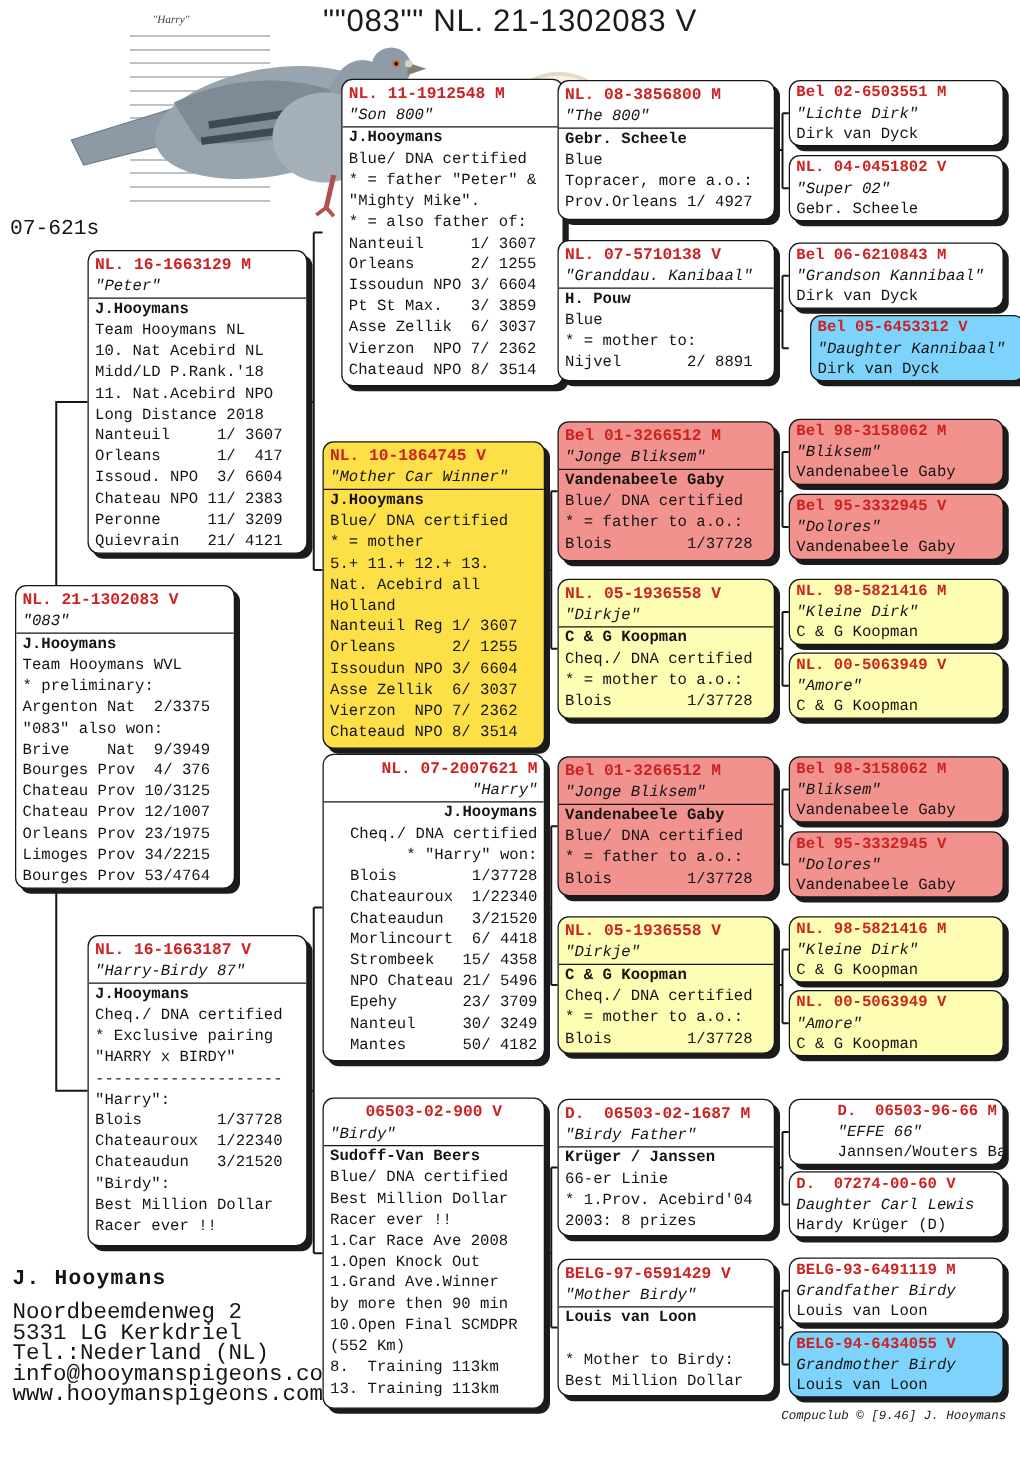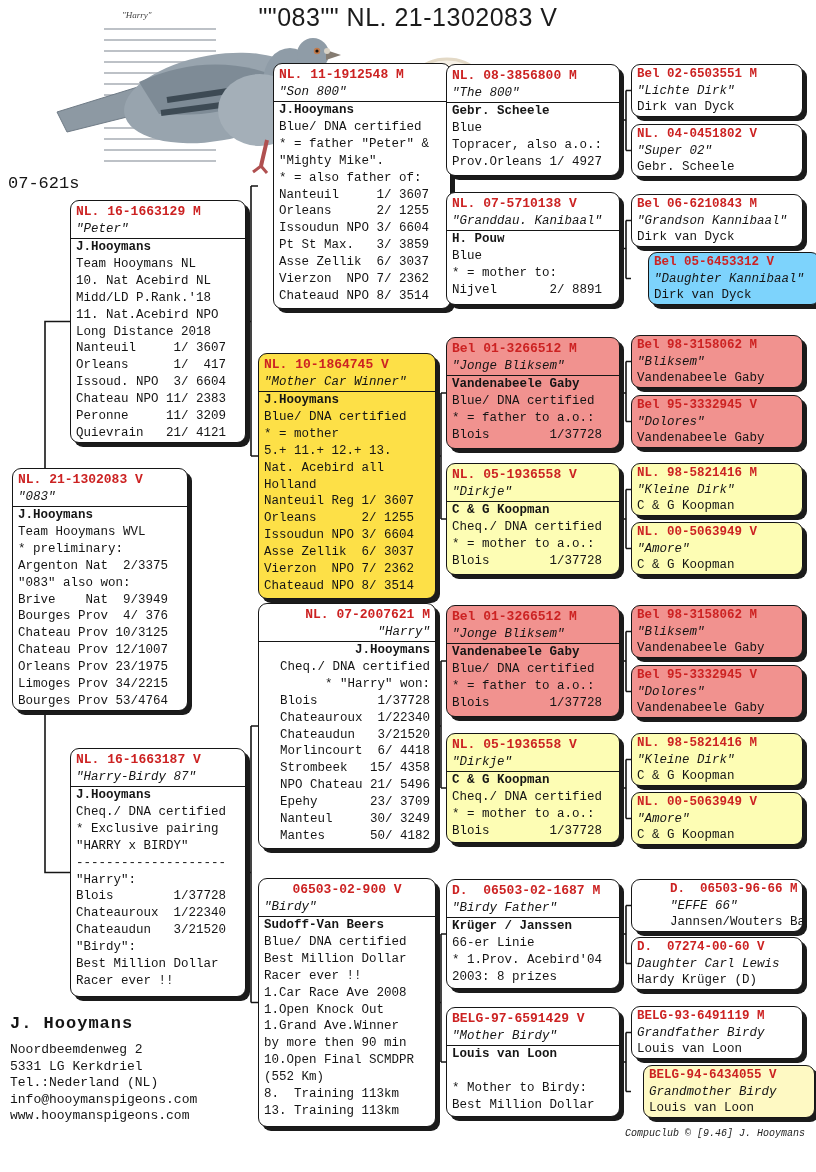--- a/index.html
+++ b/index.html
@@ -37,21 +37,21 @@
   .sep{border-bottom:1.6px solid #161616;margin:0 -5px;}
   .bl{font-size:12.5px;line-height:16.9px;white-space:pre;}
   .bl.b{font-weight:bold;}
   .box.sm{padding-top:1px;}
   .box.sm .ring{font-size:12.5px;line-height:17px;}
   .box.sm .name{line-height:16px;}
   .box.sm .bl{line-height:16px;}
   .ring.center{text-align:center;}
   
   #owner{position:absolute;left:10px;top:1014px;font-size:17px;font-weight:bold;letter-spacing:1px;}
-  #address{position:absolute;left:10px;top:1042px;font-size:13px;line-height:16.5px;}
+  #address{position:absolute;left:10px;top:1042px;font-size:18px;line-height:16.5px;}
   #credit{position:absolute;left:565px;top:1128px;width:240px;text-align:right;font-size:10px;font-style:italic;color:#222;}
 </style>
 </head>
 <body>
 
 <svg id="connectors" width="816" height="1172" viewBox="0 0 816 1172">
     <path d="M 70 321.5 H 45 V 872.5 H 70 M 246 321.5 H 251 M 251 186 V 456 M 251 186 H 258 M 251 456 H 258 M 246 872.5 H 251 M 251 726 V 1002.5 M 251 726 H 258 M 251 1002.5 H 258 M 436 186 H 441 M 441 120 V 248.5 M 441 120 H 446 M 441 248.5 H 446 M 436 456 H 441 M 441 393 V 519 M 441 393 H 446 M 441 519 H 446 M 436 726 H 441 M 441 661 V 788 M 441 661 H 446 M 441 788 H 446 M 436 1002.5 H 441 M 441 934 V 1062 M 441 934 H 446 M 441 1062 H 446 M 620 120 H 626 M 626 90.5 V 150.5 M 626 90.5 H 631 M 626 150.5 H 631 M 620 248.5 H 626 M 626 220.5 V 278.5 M 626 220.5 H 631 M 626 278.5 H 631 M 620 393 H 626 M 626 361.5 V 421.5 M 626 361.5 H 631 M 626 421.5 H 631 M 620 519 H 626 M 626 489.5 V 548.5 M 626 489.5 H 631 M 626 548.5 H 631 M 620 661 H 626 M 626 631.5 V 691.5 M 626 631.5 H 631 M 626 691.5 H 631 M 620 788 H 626 M 626 759.5 V 818.5 M 626 759.5 H 631 M 626 818.5 H 631 M 620 934 H 626 M 626 905.5 V 963.5 M 626 905.5 H 631 M 626 963.5 H 631 M 620 1062 H 626 M 626 1032.5 V 1091.5 M 626 1032.5 H 631 M 626 1091.5 H 631 " fill="none" stroke="#161616" stroke-width="1.6"></path>
   </svg>
 
 <div id="title">""083""  NL. 21-1302083 V</div>
@@ -210,21 +210,21 @@
       <div class="bl">(552 Km)</div>
       <div class="bl">8.  Training 113km</div>
       <div class="bl">13. Training 113km</div>
     </div>
     <div class="box" style="left: 446px; top: 64px; width: 174px; height: 112px; background: rgb(255, 255, 255);">
       <div class="ring">NL. 08-3856800 M</div>
       <div class="name">"The 800"</div>
       <div class="sep"></div>
       <div class="bl b">Gebr. Scheele</div>
       <div class="bl">Blue</div>
-      <div class="bl">Topracer, also a.o.:</div>
+      <div class="bl">Topracer, more a.o.:</div>
       <div class="bl">Prov.Orleans 1/ 4927</div>
     </div>
     <div class="box" style="left: 446px; top: 192px; width: 174px; height: 113px; background: rgb(255, 255, 255);">
       <div class="ring">NL. 07-5710138 V</div>
       <div class="name">"Granddau. Kanibaal"</div>
       <div class="sep"></div>
       <div class="bl b">H. Pouw</div>
       <div class="bl">Blue</div>
       <div class="bl">* = mother to:</div>
       <div class="bl">Nijvel       2/ 8891</div>
@@ -351,21 +351,21 @@
     <div class="box sm" style="left: 631px; top: 937px; width: 172px; height: 53px; background: rgb(255, 255, 255);">
       <div class="ring">D.  07274-00-60 V</div>
       <div class="name">Daughter Carl Lewis</div>
       <div class="bl">Hardy Krüger (D)</div>
     </div>
     <div class="box sm" style="left: 631px; top: 1006px; width: 172px; height: 53px; background: rgb(255, 255, 255);">
       <div class="ring">BELG-93-6491119 M</div>
       <div class="name">Grandfather Birdy</div>
       <div class="bl">Louis van Loon</div>
     </div>
-    <div class="box sm" style="left: 631px; top: 1065px; width: 172px; height: 53px; background: #fef9c3; margin-left: 12px;">
+    <div class="box sm" style="left: 631px; top: 1065px; width: 172px; height: 53px; background: #7dd3fc;">
       <div class="ring">BELG-94-6434055 V</div>
       <div class="name">Grandmother Birdy</div>
       <div class="bl">Louis van Loon</div>
     </div>
   </div>
 
 <div id="owner">J. Hooymans</div>
 <div id="address">
   <div>Noordbeemdenweg 2</div>
   <div>5331 LG  Kerkdriel</div>

